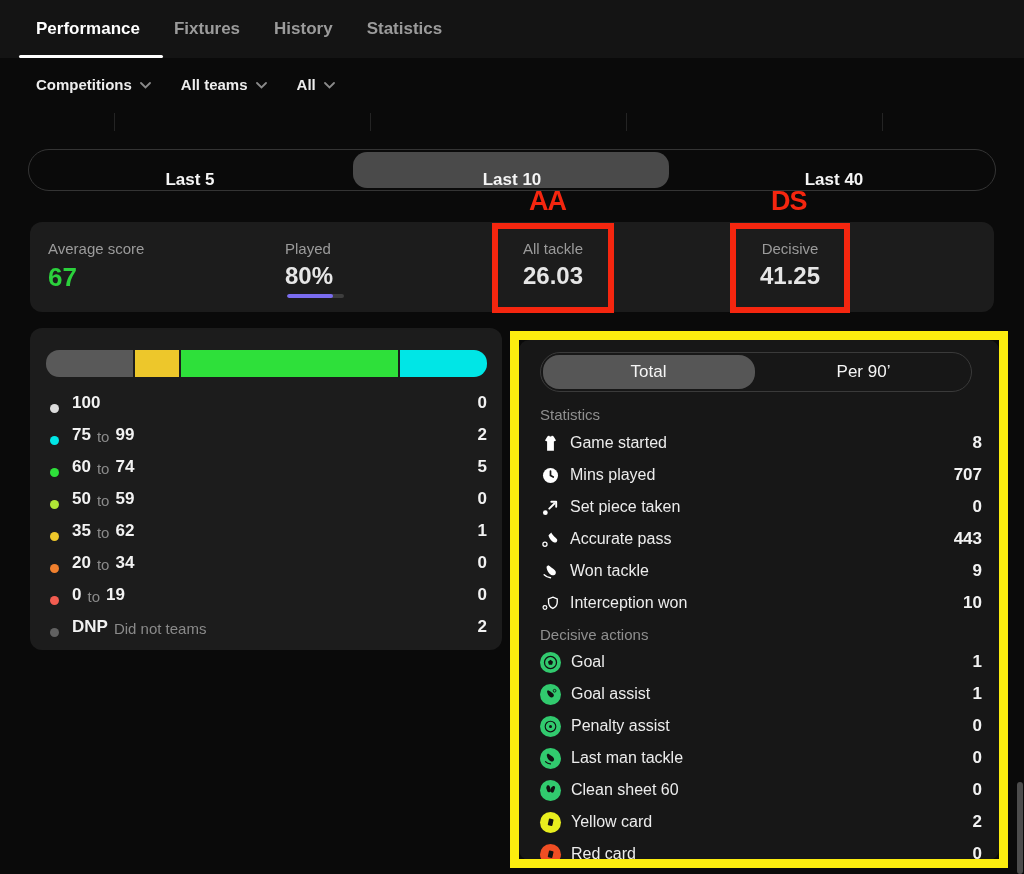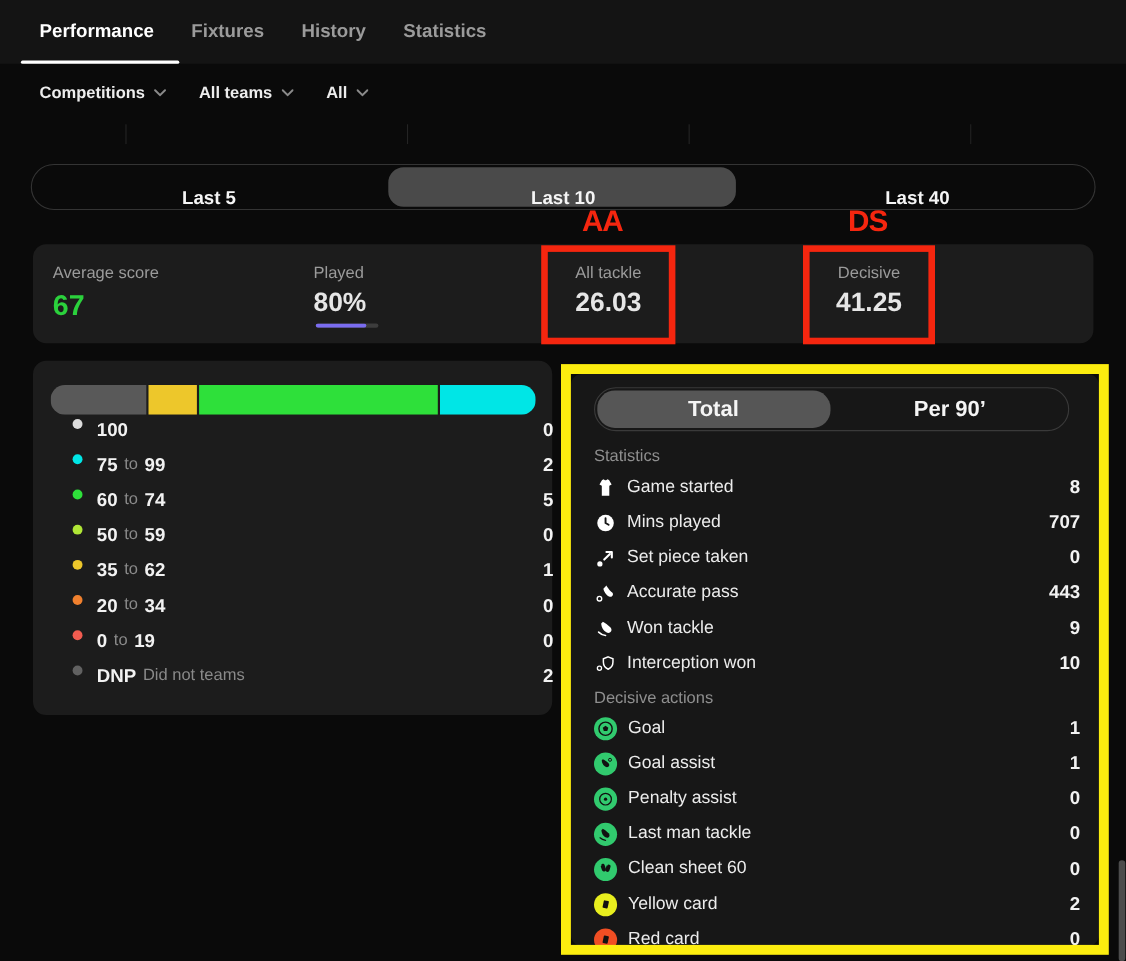--- a/index.html
+++ b/index.html
@@ -43,31 +43,31 @@
   
   .redbox { position:absolute; border:6px solid #f5260f; z-index:5; pointer-events:none; }
   .redbox.b1 { left:492px; top:223px; width:122px; height:90px; }
   .redbox.b2 { left:730px; top:223px; width:120px; height:90px; }
 
   
   .dist { position:absolute; left:30px; top:328px; width:472px; height:322px; background:#1c1c1c; border-radius:12px; }
   .distbar { position:absolute; left:16px; top:22px; width:441px; height:27px; border-radius:13px; overflow:hidden; display:flex; }
   .distbar .seg { height:100%; }
   .distbar .seg + .seg { margin-left:2px; }
-  .lrow { position:absolute; left:36px; width:437px; height:32px; display:flex; align-items:flex-start; }
+  .lrow { position:absolute; left:20px; width:437px; height:32px; display:flex; align-items:flex-end; }
   .dot { width:9px; height:9px; border-radius:50%; margin-right:13px; flex:0 0 auto; }
   .lstrong { font-size:17px; font-weight:700; color:#f2f2f2; }
   .lmid { font-size:15px; color:#8a8a8a; margin:0 6px; }
   .lval { margin-left:auto; font-size:17px; font-weight:700; color:#f2f2f2; }
 
   
   .panel { position:absolute; left:519px; top:340px; width:480px; height:520px; background:#171717; border-radius:10px; overflow:hidden; }
   .ptabs { position:absolute; left:21px; top:12px; width:432px; height:40px; border:1px solid #3a3a3a; border-radius:20px; display:flex; align-items:center; }
   .ptabpill { position:absolute; left:2px; top:2px; width:212px; height:34px; background:#565656; border-radius:16px; }
-  .ptab { flex:1; text-align:center; font-size:20px; font-weight:700; color:#f5f5f5; position:relative; z-index:2; cursor:pointer; }
+  .ptab { flex:1; text-align:center; font-size:17px; font-weight:400; color:#f5f5f5; position:relative; z-index:2; cursor:pointer; }
   .psection { position:absolute; left:21px; font-size:15px; color:#8f8f8f; }
   .srow { position:absolute; left:21px; width:450px; height:32px; display:flex; align-items:center; }
   .sicon { width:20px; height:20px; margin-right:10px; flex:0 0 auto; display:flex; align-items:center; justify-content:center; }
   .cicon { width:21px; height:21px; margin-right:10px; flex:0 0 auto; border-radius:50%; display:flex; align-items:center; justify-content:center; }
   .slabel { font-size:16px; color:#ececec; }
   .sval { margin-left:auto; margin-right:8px; font-size:17px; font-weight:700; color:#f2f2f2; }
 
   
   .yellowbox { position:absolute; left:510px; top:331px; width:498px; height:537px; border:9px solid #fced0f; z-index:6; pointer-events:none; }
 

